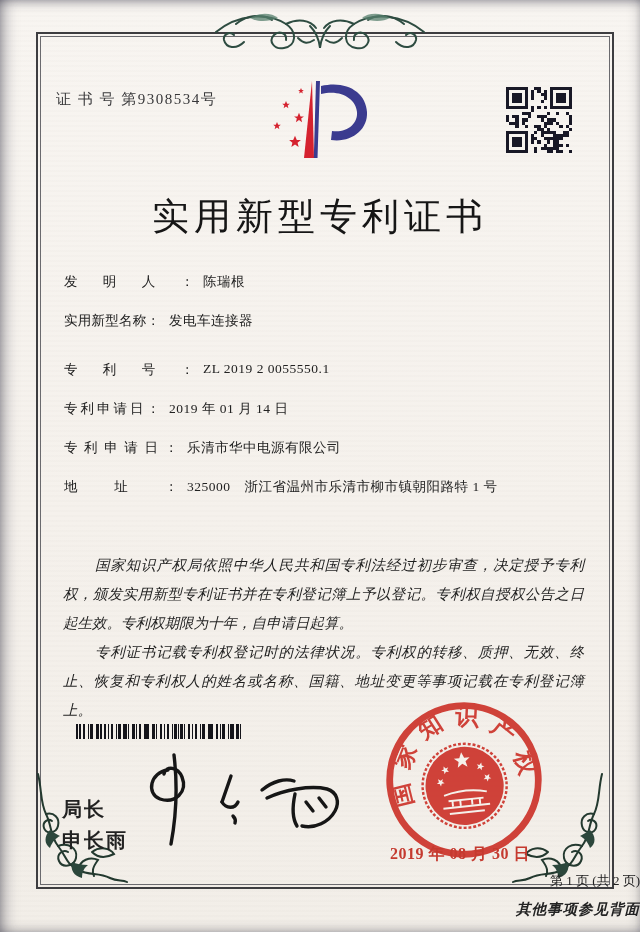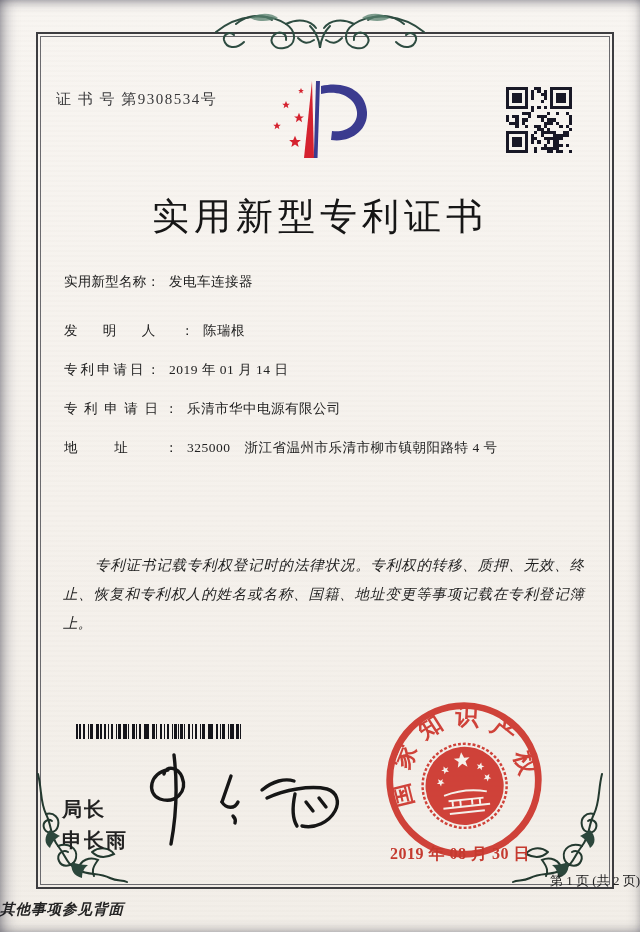--- a/index.html
+++ b/index.html
@@ -43,21 +43,21 @@
       repeating-linear-gradient(90deg,#14141a 0 1px,transparent 1px 4px),
       repeating-linear-gradient(90deg,#14141a 0 2px,transparent 2px 7px),
       repeating-linear-gradient(90deg,transparent 0 3px,#14141a 3px 4px,transparent 4px 11px);}
   .signer{position:absolute;left:62px;top:794px;font-family:"Liberation Sans","DejaVu Sans",sans-serif;
     font-size:20px;font-weight:600;color:#222;letter-spacing:2px;line-height:31px;}
   .signature{position:absolute;left:134px;top:750px;width:218px;height:102px;}
   .seal{position:absolute;left:378px;top:694px;width:172px;height:172px;opacity:.93;}
   .seal-date{position:absolute;left:390px;top:844px;font-size:16px;font-weight:700;
     color:#c53a2f;letter-spacing:.5px;}
   .footer-page{position:absolute;left:0;top:872px;width:640px;text-align:right;font-size:13px;color:#222;}
-  .back-note{position:absolute;left:0;top:900px;width:640px;text-align:left;
+  .back-note{position:absolute;left:0;top:900px;width:640px;text-align:right;
     font-size:14.5px;font-style:italic;font-weight:600;color:#232323;letter-spacing:1px;}
 </style>
 </head>
 <body>
 
 <div class="stage">
   <div class="texture"></div>
 
   <div class="frame"></div>
 
@@ -240,38 +240,42 @@
         <rect x="14" y="20" width="1" height="1"></rect>
         <rect x="16" y="20" width="1" height="1"></rect>
         <rect x="17" y="20" width="1" height="1"></rect>
         <rect x="20" y="20" width="1" height="1"></rect>
       </g>
   </svg>
 
   <div class="title">实用新型专利证书</div>
 
   <div class="fields">
+    <div class="frow">
+      <span class="lbl w-b">发明人：</span><span class="val">陈瑞根</span>
+    </div>
     <div class="frow first">
       <span class="lbl w-a">实用新型名称：</span><span class="val">发电车连接器</span>
     </div>
     <div class="frow">
-      <span class="lbl w-b">发明人：</span><span class="val">陈瑞根</span>
+      <span class="lbl w-b">专利号：</span><span class="val">ZL 2019 2 0055550.1</span>
     </div>
     <div class="frow">
       <span class="lbl w-a">专利申请日：</span><span class="val">2019 年 01 月 14 日</span>
     </div>
     <div class="frow">
       <span class="lbl w-c">专利申请日：</span><span class="val">乐清市华中电源有限公司</span>
     </div>
     <div class="frow">
-      <span class="lbl w-c">地址：</span><span class="val">325000　浙江省温州市乐清市柳市镇朝阳路特 4 号</span>
+      <span class="lbl w-c">地址：</span><span class="val">325000　浙江省温州市乐清市柳市镇朝阳路特 1 号</span>
     </div>
   </div>
 
   <div class="body-text">
+    <p>国家知识产权局依照中华人民共和国专利法经过初步审查，决定授予专利权，颁发实用新型专利证书并在专利登记簿上予以登记。专利权自授权公告之日起生效。专利权期限为十年，自申请日起算。</p>
     <p>专利证书记载专利权登记时的法律状况。专利权的转移、质押、无效、终止、恢复和专利权人的姓名或名称、国籍、地址变更等事项记载在专利登记簿上。</p>
   </div>
 
   <div class="barcode"></div>
 
   <div class="signer">
     <div>局长</div>
     <div>申长雨</div>
   </div>
 

